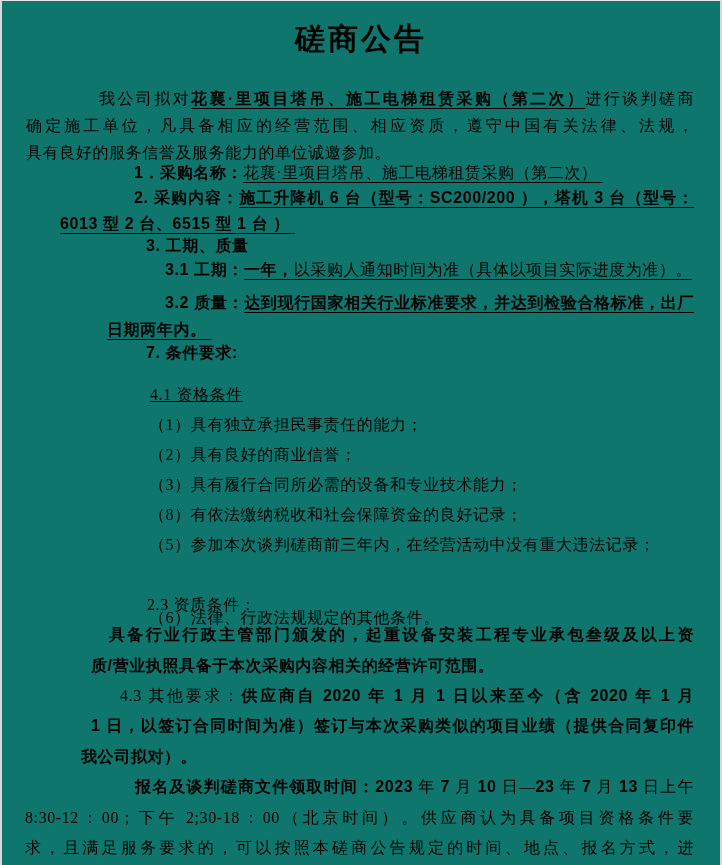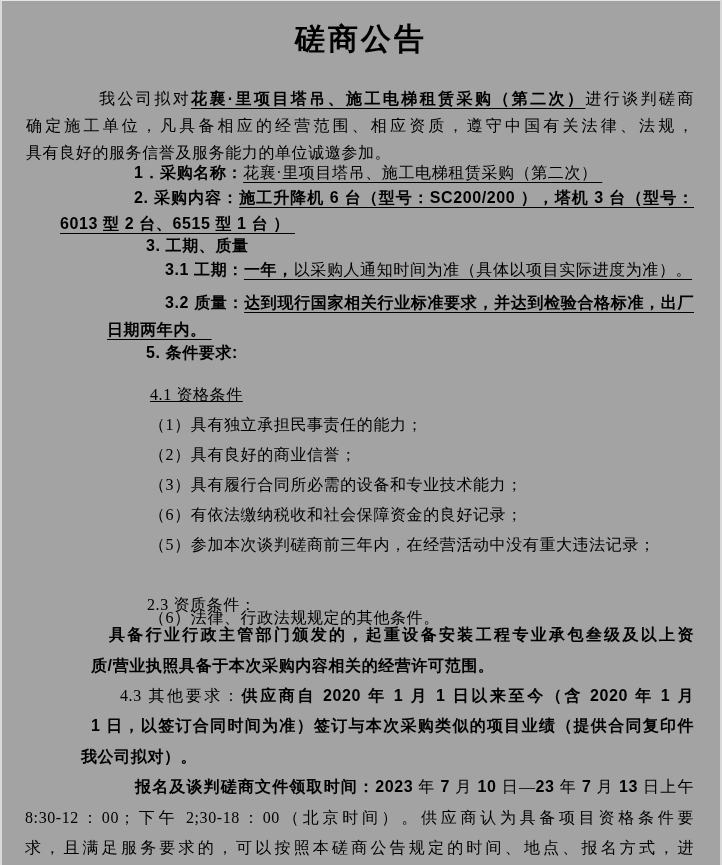--- a/index.html
+++ b/index.html
@@ -5,21 +5,21 @@
   html, body {
     margin: 0;
     padding: 0;
     background: #ffffff;
   }
   .page {
     position: relative;
     width: 722px;
     height: 865px;
     margin: 0;
-    background: #a3a3a3;
+    background: #0f766e;
     border-left: 2px solid #d9d9d9;
     border-right: 2px solid #d9d9d9;
     border-top: 1px solid #e6e6e6;
     box-sizing: border-box;
     overflow: hidden;
     font-family: "Liberation Serif", serif;
     color: #000000;
   }
   .doc-title {
     position: absolute;
@@ -65,26 +65,26 @@
       <div class="doc-line fill" style="left: 97px; top: 87px; width: 595px;"><span class="run">我公司拟对</span><span class="run b u">花襄·里项目塔吊、施工电梯租赁采购（第二次）</span><span class="run">进行谈判磋商</span></div>
       <div class="doc-line fill" style="left: 24px; top: 114px; width: 668px;"><span class="run">确定施工单位，凡具备相应的经营范围、相应资质，遵守中国有关法律、法规，</span></div>
       <div class="doc-line" style="left: 24px; top: 141px;"><span class="run">具有良好的服务信誉及服务能力的单位诚邀参加。</span></div>
       <div class="doc-line" style="left: 132px; top: 161px;"><span class="run b">1．采购名称：</span><span class="run u">花襄·里项目塔吊、施工电梯租赁采购（第二次） </span></div>
       <div class="doc-line fill" style="left: 132px; top: 186px; width: 560px;"><span class="run b">2. 采购内容：</span><span class="run b u">施工升降机 6 台（型号：SC200/200 ），塔机 3 台（型号：</span></div>
       <div class="doc-line" style="left: 58px; top: 212px;"><span class="run b u">6013 型 2 台、6515 型 1 台 ） </span></div>
       <div class="doc-line" style="left: 144px; top: 234px;"><span class="run b">3. 工期、质量</span></div>
       <div class="doc-line" style="left: 163px; top: 258px;"><span class="run b">3.1 工期：</span><span class="run b u">一年，</span><span class="run u">以采购人通知时间为准（具体以项目实际进度为准）。</span></div>
       <div class="doc-line fill" style="left: 163px; top: 291px; width: 529px;"><span class="run b">3.2 质量：</span><span class="run b u">达到现行国家相关行业标准要求，并达到检验合格标准，出厂</span></div>
       <div class="doc-line" style="left: 105px; top: 318px;"><span class="run b u">日期两年内。 </span></div>
-      <div class="doc-line" style="left: 144px; top: 341px;"><span class="run b">5. 条件要求:</span></div>
+      <div class="doc-line" style="left: 144px; top: 341px;"><span class="run b">7. 条件要求:</span></div>
       <div class="doc-line" style="left: 148px; top: 383px; text-decoration: underline;"><span class="run">4.1 资格条件</span></div>
       <div class="doc-line" style="left: 147px; top: 413px;"><span class="run">（1）具有独立承担民事责任的能力；</span></div>
       <div class="doc-line" style="left: 147px; top: 443px;"><span class="run">（2）具有良好的商业信誉；</span></div>
       <div class="doc-line" style="left: 147px; top: 473px;"><span class="run">（3）具有履行合同所必需的设备和专业技术能力；</span></div>
-      <div class="doc-line" style="left: 147px; top: 503px;"><span class="run">（6）有依法缴纳税收和社会保障资金的良好记录；</span></div>
+      <div class="doc-line" style="left: 147px; top: 503px;"><span class="run">（8）有依法缴纳税收和社会保障资金的良好记录；</span></div>
       <div class="doc-line" style="left: 147px; top: 533px;"><span class="run">（5）参加本次谈判磋商前三年内，在经营活动中没有重大违法记录；</span></div>
       <div class="doc-line" style="left: 147px; top: 563px; margin-top: 43px;"><span class="run">（6）法律、行政法规规定的其他条件。</span></div>
       <div class="doc-line" style="left: 145px; top: 593px;"><span class="run">2.3 资质条件：</span></div>
       <div class="doc-line fill" style="left: 107px; top: 623px; width: 585px;"><span class="run b">具备行业行政主管部门颁发的，起重设备安装工程专业承包叁级及以上资</span></div>
       <div class="doc-line" style="left: 89px; top: 654px;"><span class="run b">质/营业执照具备于本次采购内容相关的经营许可范围。</span></div>
       <div class="doc-line fill" style="left: 118px; top: 684px; width: 574px;"><span class="run">4.3 其他要求：</span><span class="run b">供应商自 2020 年 1 月 1 日以来至今（含 2020 年 1 月</span></div>
       <div class="doc-line fill" style="left: 89px; top: 714px; width: 603px;"><span class="run b">1 日，以签订合同时间为准）签订与本次采购类似的项目业绩（提供合同复印件</span></div>
       <div class="doc-line" style="left: 79px; top: 745px;"><span class="run b">我公司拟对）。</span></div>
       <div class="doc-line fill" style="left: 133px; top: 775px; width: 559px;"><span class="run b">报名及谈判磋商文件领取时间：</span><span class="run b">2023</span><span class="run"> 年 </span><span class="run b">7</span><span class="run"> 月 </span><span class="run b">10</span><span class="run"> 日—</span><span class="run b">23</span><span class="run"> 年 </span><span class="run b">7</span><span class="run"> 月 </span><span class="run b">13</span><span class="run"> 日上午</span></div>
       <div class="doc-line fill" style="left: 23px; top: 806px; width: 669px;"><span class="run">8:30-12：00；下午 2;30-18：00（北京时间）。供应商认为具备项目资格条件要</span></div>

